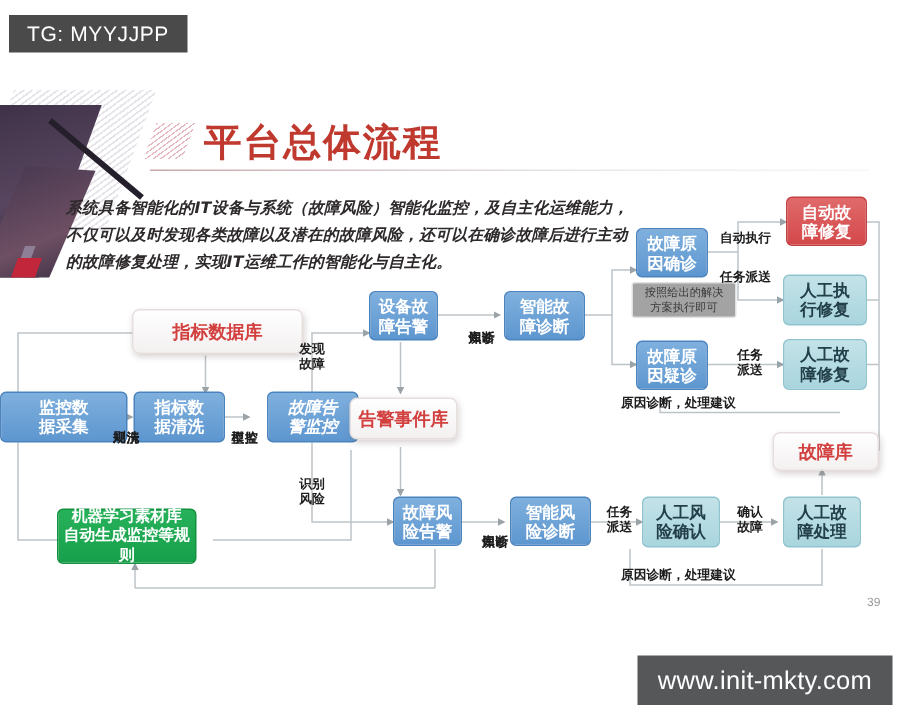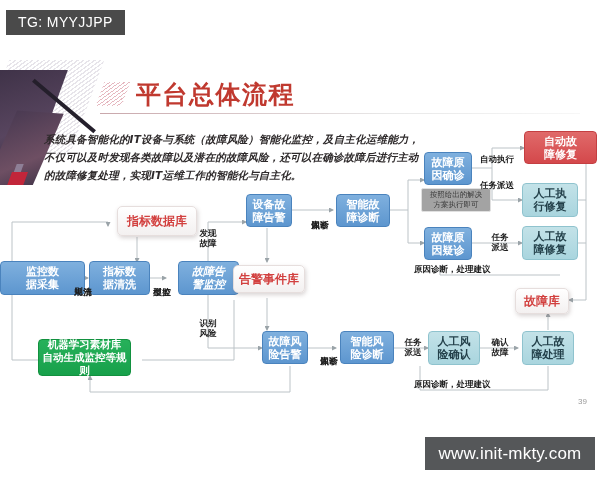--- a/index.html
+++ b/index.html
@@ -221,21 +221,21 @@
 
       <path d="M12,295 L12,360 L40,360" marker-end="none"></path>
       <path d="M40,360 L44,360"></path>
       <path d="M142,360 L234,360 L234,300" marker-end="none"></path>
       <path d="M90,392 L90,376"></path>
       <path d="M90,392 L290,392" marker-end="none"></path>
       <path d="M290,392 L290,366" marker-end="none"></path>
     </g>
   </svg>
 
-  <div class="node n-store" style="left:88px;top:206px;width:80px;height:30px;margin-left:29px;">
+  <div class="node n-store" style="left:88px;top:206px;width:114px;height:30px;">
     <span>指标数据库</span>
   </div>
 
   <div class="node n-blue" style="left:0;top:261px;width:85px;height:34px;white-space:pre-line;">
     <span>监控数
 据采集</span>
   </div>
 
   <div class="node n-blue" style="left:89px;top:261px;width:61px;height:34px;white-space:pre-line;">
     <span>指标数
@@ -279,21 +279,21 @@
   <div class="node n-blue" style="left:424px;top:152px;width:48px;height:33px;white-space:pre-line;">
     <span>故障原
 因确诊</span>
   </div>
 
   <div class="node n-blue" style="left:424px;top:227px;width:48px;height:33px;white-space:pre-line;">
     <span>故障原
 因疑诊</span>
   </div>
 
-  <div class="node n-red" style="left:524px;top:131px;width:73px;height:33px;white-space:pre-line;">
+  <div class="node n-red" style="left:524px;top:131px;width:54px;height:33px;white-space:pre-line;">
     <span>自动故
 障修复</span>
   </div>
 
   <div class="node n-teal" style="left:522px;top:183px;width:56px;height:34px;white-space:pre-line;">
     <span>人工执
 行修复</span>
   </div>
 
   <div class="node n-teal" style="left:522px;top:226px;width:56px;height:34px;white-space:pre-line;">
@@ -304,21 +304,21 @@
   <div class="node n-teal" style="left:428px;top:331px;width:52px;height:34px;white-space:pre-line;align-items:center;">
     <span>人工风
 险确认</span>
   </div>
 
   <div class="node n-teal" style="left:522px;top:331px;width:52px;height:34px;white-space:pre-line;">
     <span>人工故
 障处理</span>
   </div>
 
-  <div class="node n-store" style="left:515px;top:288px;width:54px;height:26px;">
+  <div class="node n-store" style="left:515px;top:288px;width:71px;height:26px;">
     <span>故障库</span>
   </div>
 
   <div class="node n-note" style="left:421px;top:188px;width:70px;height:24px;white-space:pre-line;">
     <span>按照给出的解决
 方案执行即可</span>
   </div>
 
   <div class="elabel vert" style="left:74px;top:258px;height:44px;">清洗
 规则</div>

